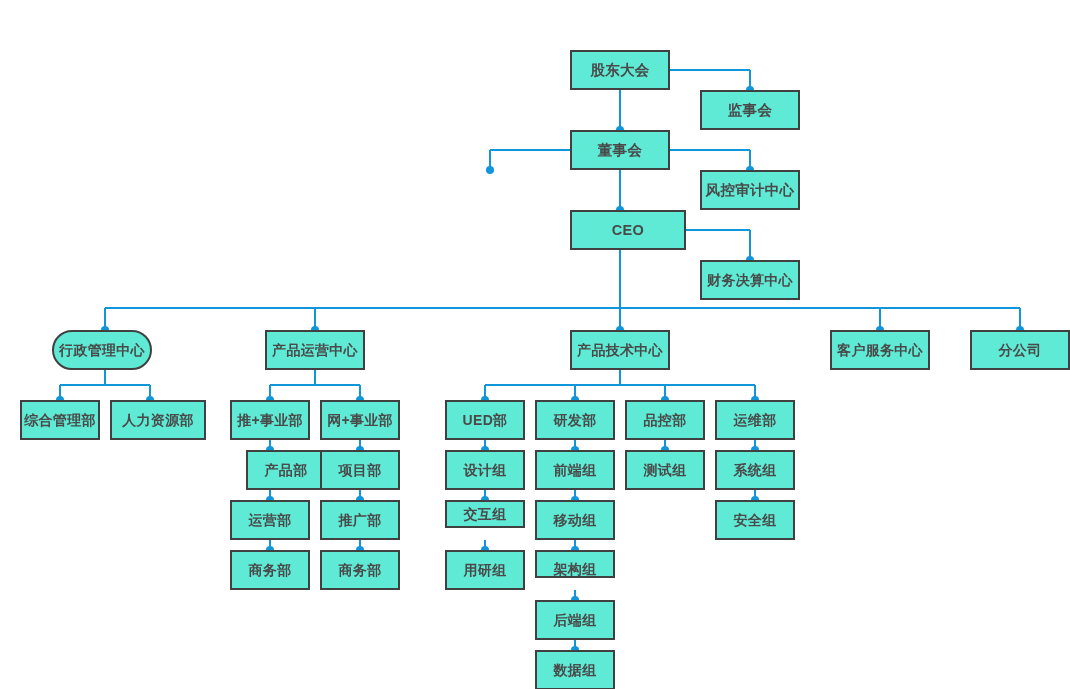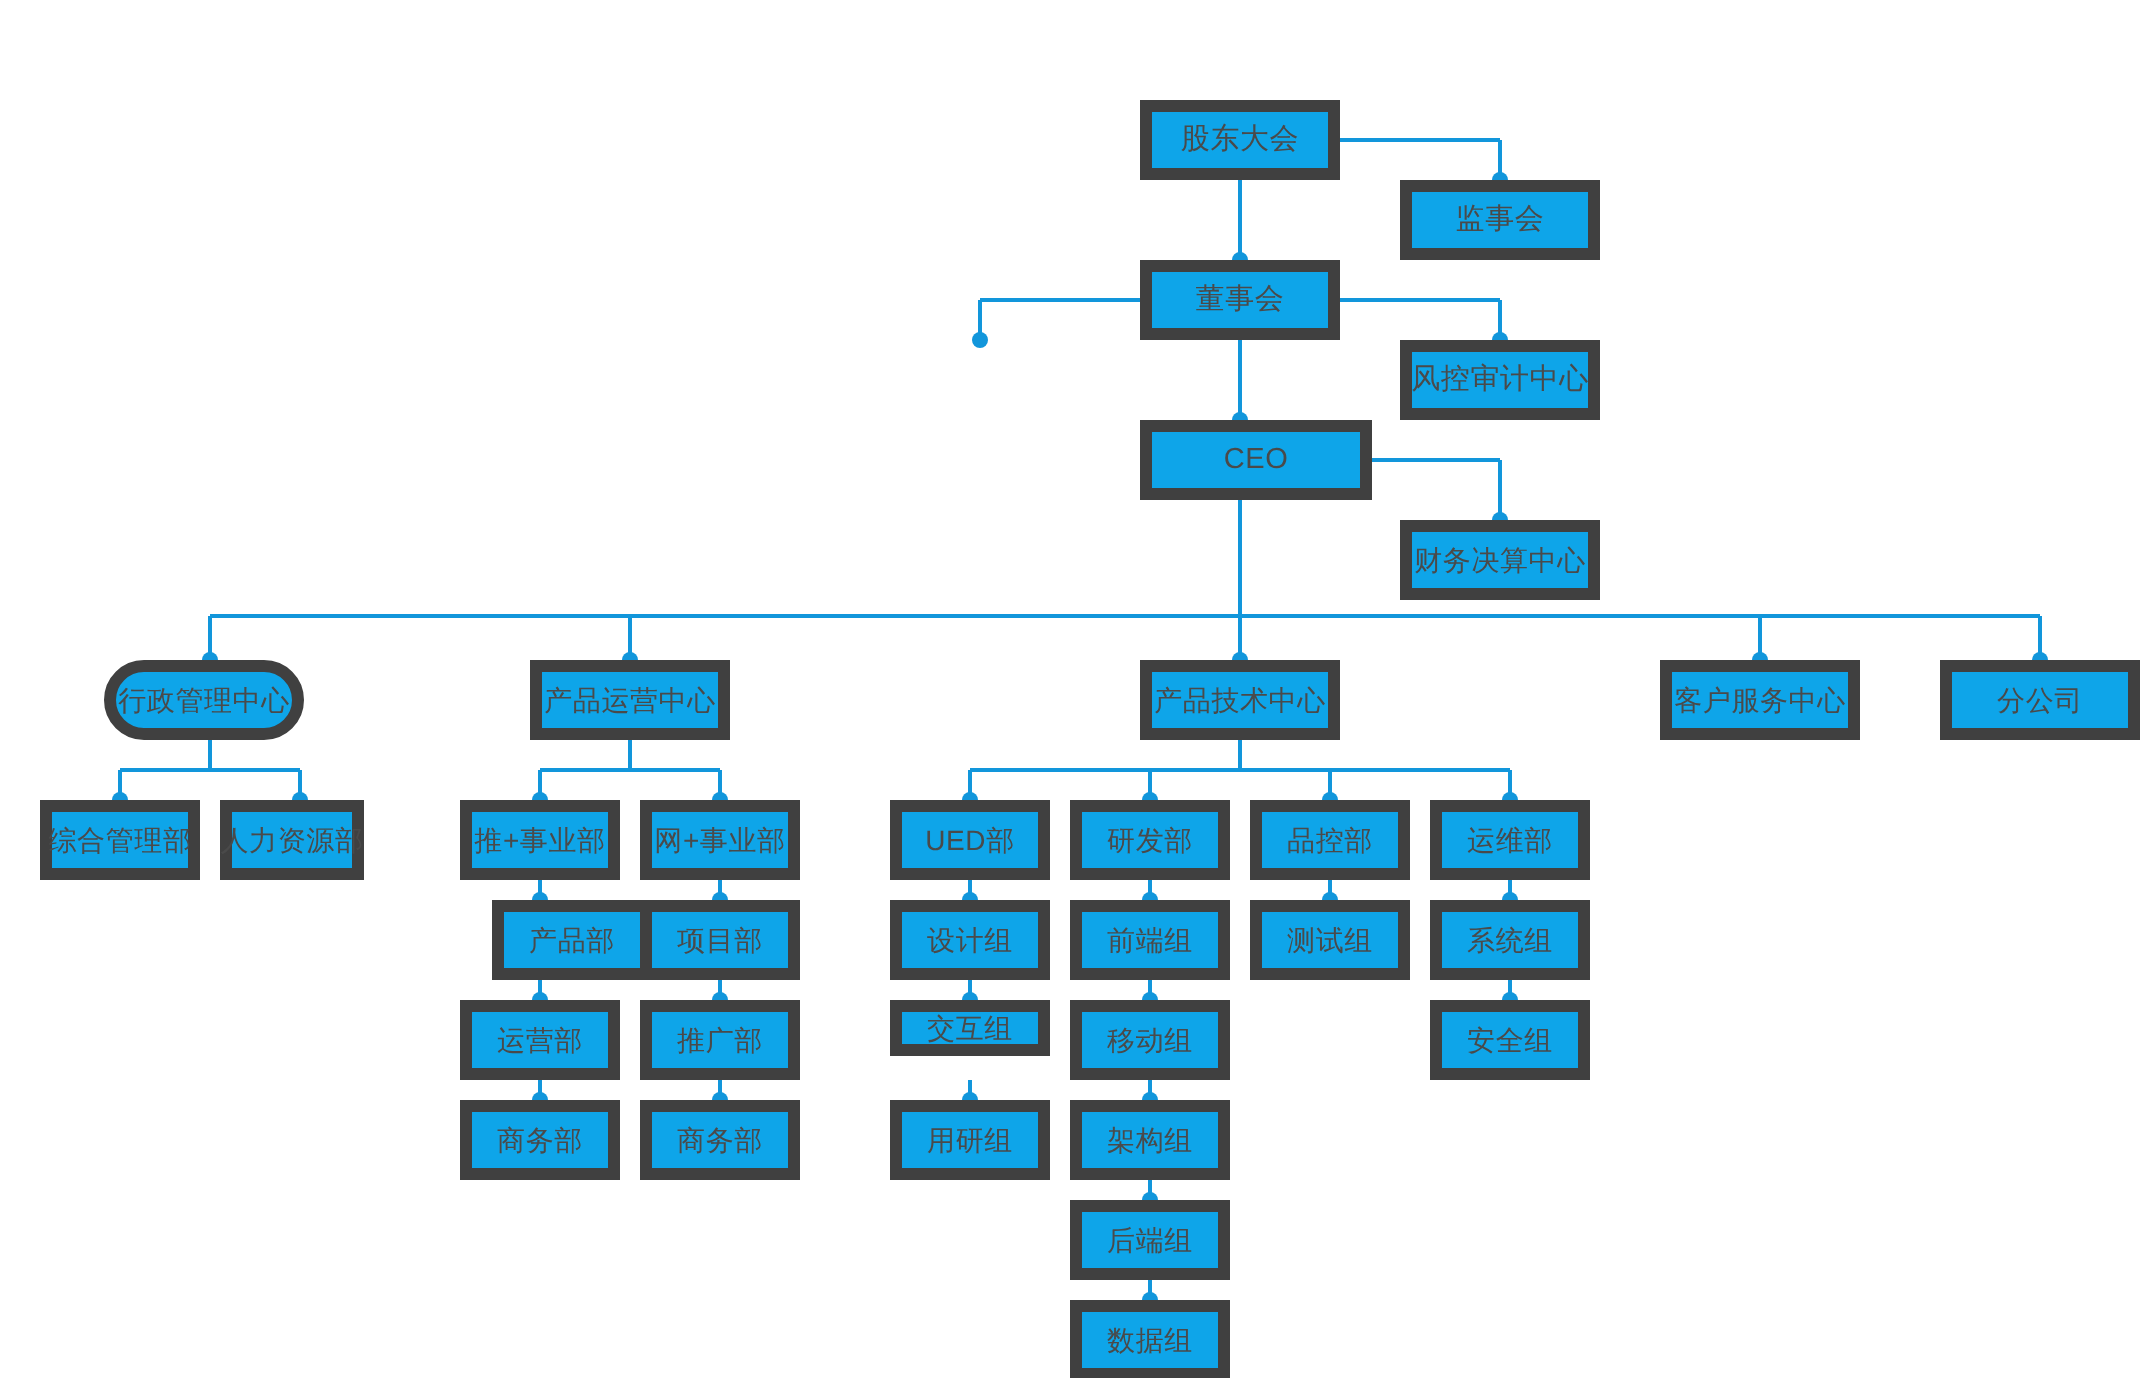--- a/index.html
+++ b/index.html
@@ -23,31 +23,32 @@
   #edge-layer {
     position: absolute;
     left: 0; top: 0;
     width: 1070px;
     height: 689px;
     pointer-events: none;
   }
   .node {
     position: absolute;
     box-sizing: border-box;
-    background: #0ea5e9;
-    border: 6px solid #404040;
+    background: #5eead4;
+    border: 2px solid #404040;
     display: flex;
     align-items: center;
     justify-content: center;
     color: #4a4a4a;
     font-size: 14px;
     line-height: 1;
     letter-spacing: 0.3px;
     white-space: nowrap;
     z-index: 2;
+    font-weight: bold;
   }
   .node.level-0, .node.level-1, .node.level-2 { font-size: 14.5px; }
   .node-label {
     display: block;
     text-align: center;
   }
 </style>
 </head>
 <body>
 
@@ -167,21 +168,21 @@
     </div>
     <div class="node level-3" style="left: 830px; top: 330px; width: 100px; height: 40px;">
       <span class="node-label">客户服务中心</span>
     </div>
     <div class="node level-3" style="left: 970px; top: 330px; width: 100px; height: 40px;">
       <span class="node-label">分公司</span>
     </div>
     <div class="node level-4" style="left: 20px; top: 400px; width: 80px; height: 40px;">
       <span class="node-label">综合管理部</span>
     </div>
-    <div class="node level-4" style="left: 110px; top: 400px; width: 72px; height: 40px;">
+    <div class="node level-4" style="left: 110px; top: 400px; width: 96px; height: 40px;">
       <span class="node-label">人力资源部</span>
     </div>
     <div class="node level-4" style="left: 230px; top: 400px; width: 80px; height: 40px;">
       <span class="node-label">推+事业部</span>
     </div>
     <div class="node level-5" style="left: 230px; top: 450px; width: 80px; height: 40px; margin-left: 16px;">
       <span class="node-label">产品部</span>
     </div>
     <div class="node level-6" style="left: 230px; top: 500px; width: 80px; height: 40px;">
       <span class="node-label">运营部</span>
@@ -215,21 +216,21 @@
     </div>
     <div class="node level-4" style="left: 535px; top: 400px; width: 80px; height: 40px;">
       <span class="node-label">研发部</span>
     </div>
     <div class="node level-5" style="left: 535px; top: 450px; width: 80px; height: 40px;">
       <span class="node-label">前端组</span>
     </div>
     <div class="node level-6" style="left: 535px; top: 500px; width: 80px; height: 40px;">
       <span class="node-label">移动组</span>
     </div>
-    <div class="node level-7" style="left: 535px; top: 550px; width: 80px; height: 40px;">
+    <div class="node level-7" style="left: 535px; top: 550px; width: 80px; height: 28px; align-items: flex-end;">
       <span class="node-label">架构组</span>
     </div>
     <div class="node level-8" style="left: 535px; top: 600px; width: 80px; height: 40px;">
       <span class="node-label">后端组</span>
     </div>
     <div class="node level-9" style="left: 535px; top: 650px; width: 80px; height: 40px;">
       <span class="node-label">数据组</span>
     </div>
     <div class="node level-4" style="left: 625px; top: 400px; width: 80px; height: 40px;">
       <span class="node-label">品控部</span>

